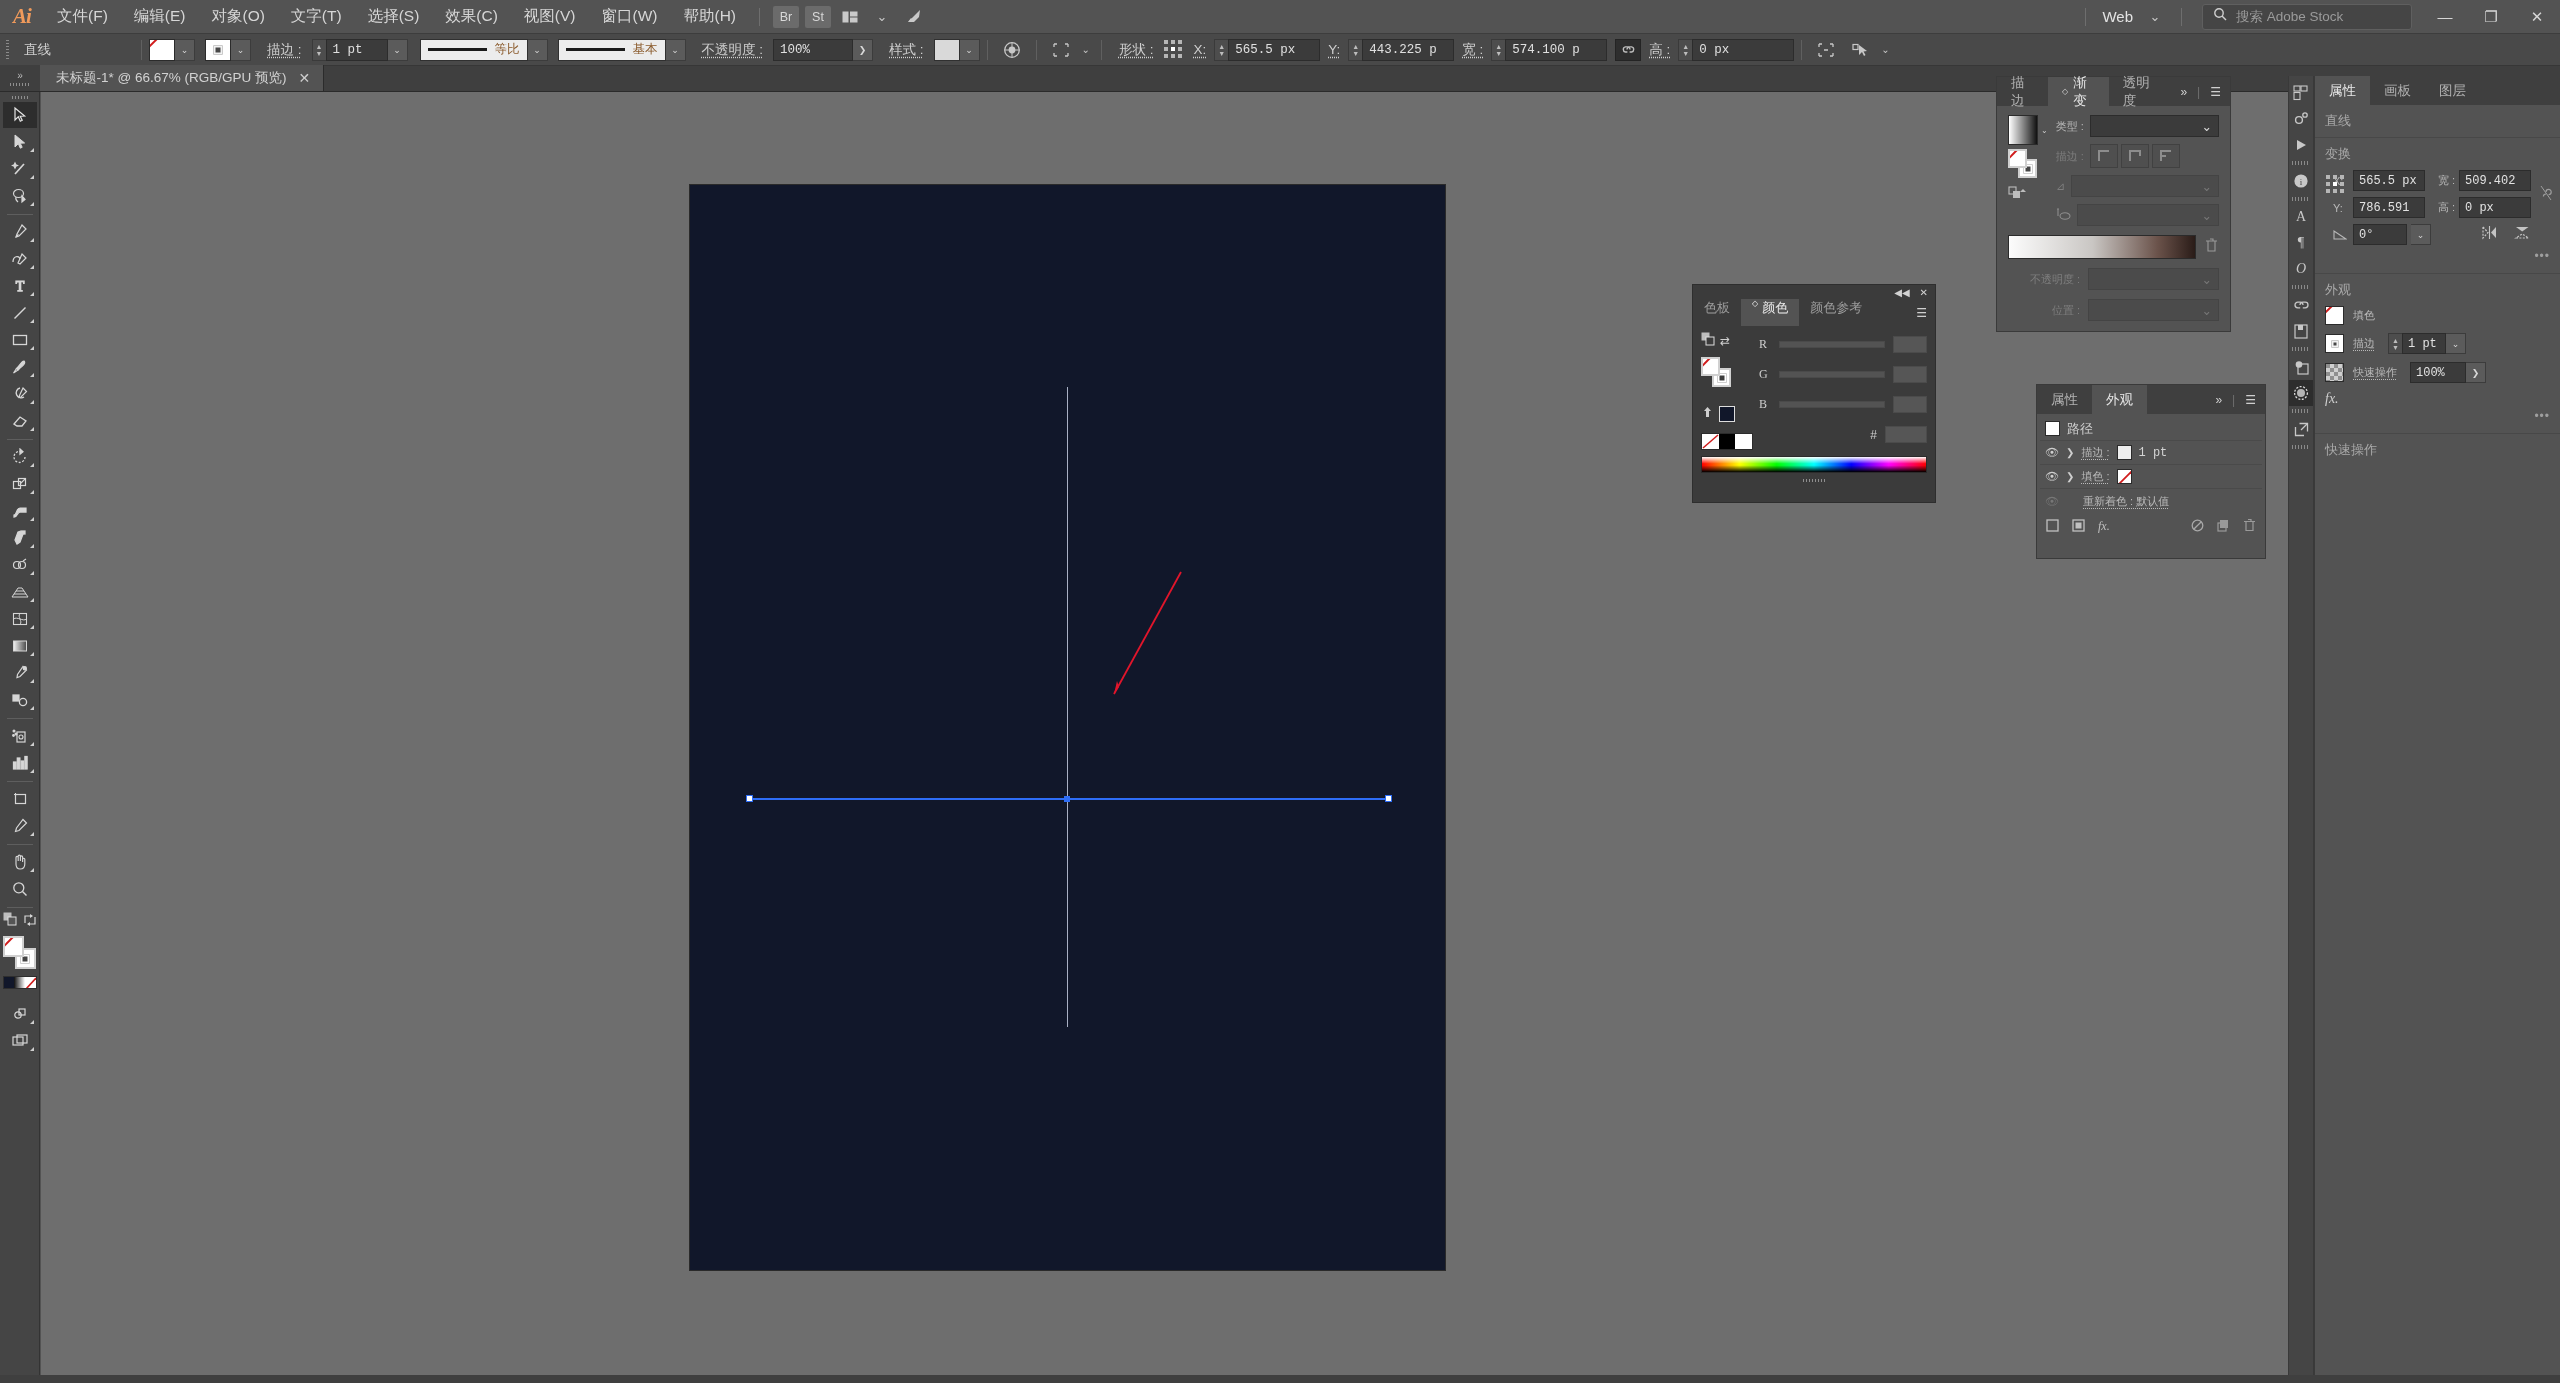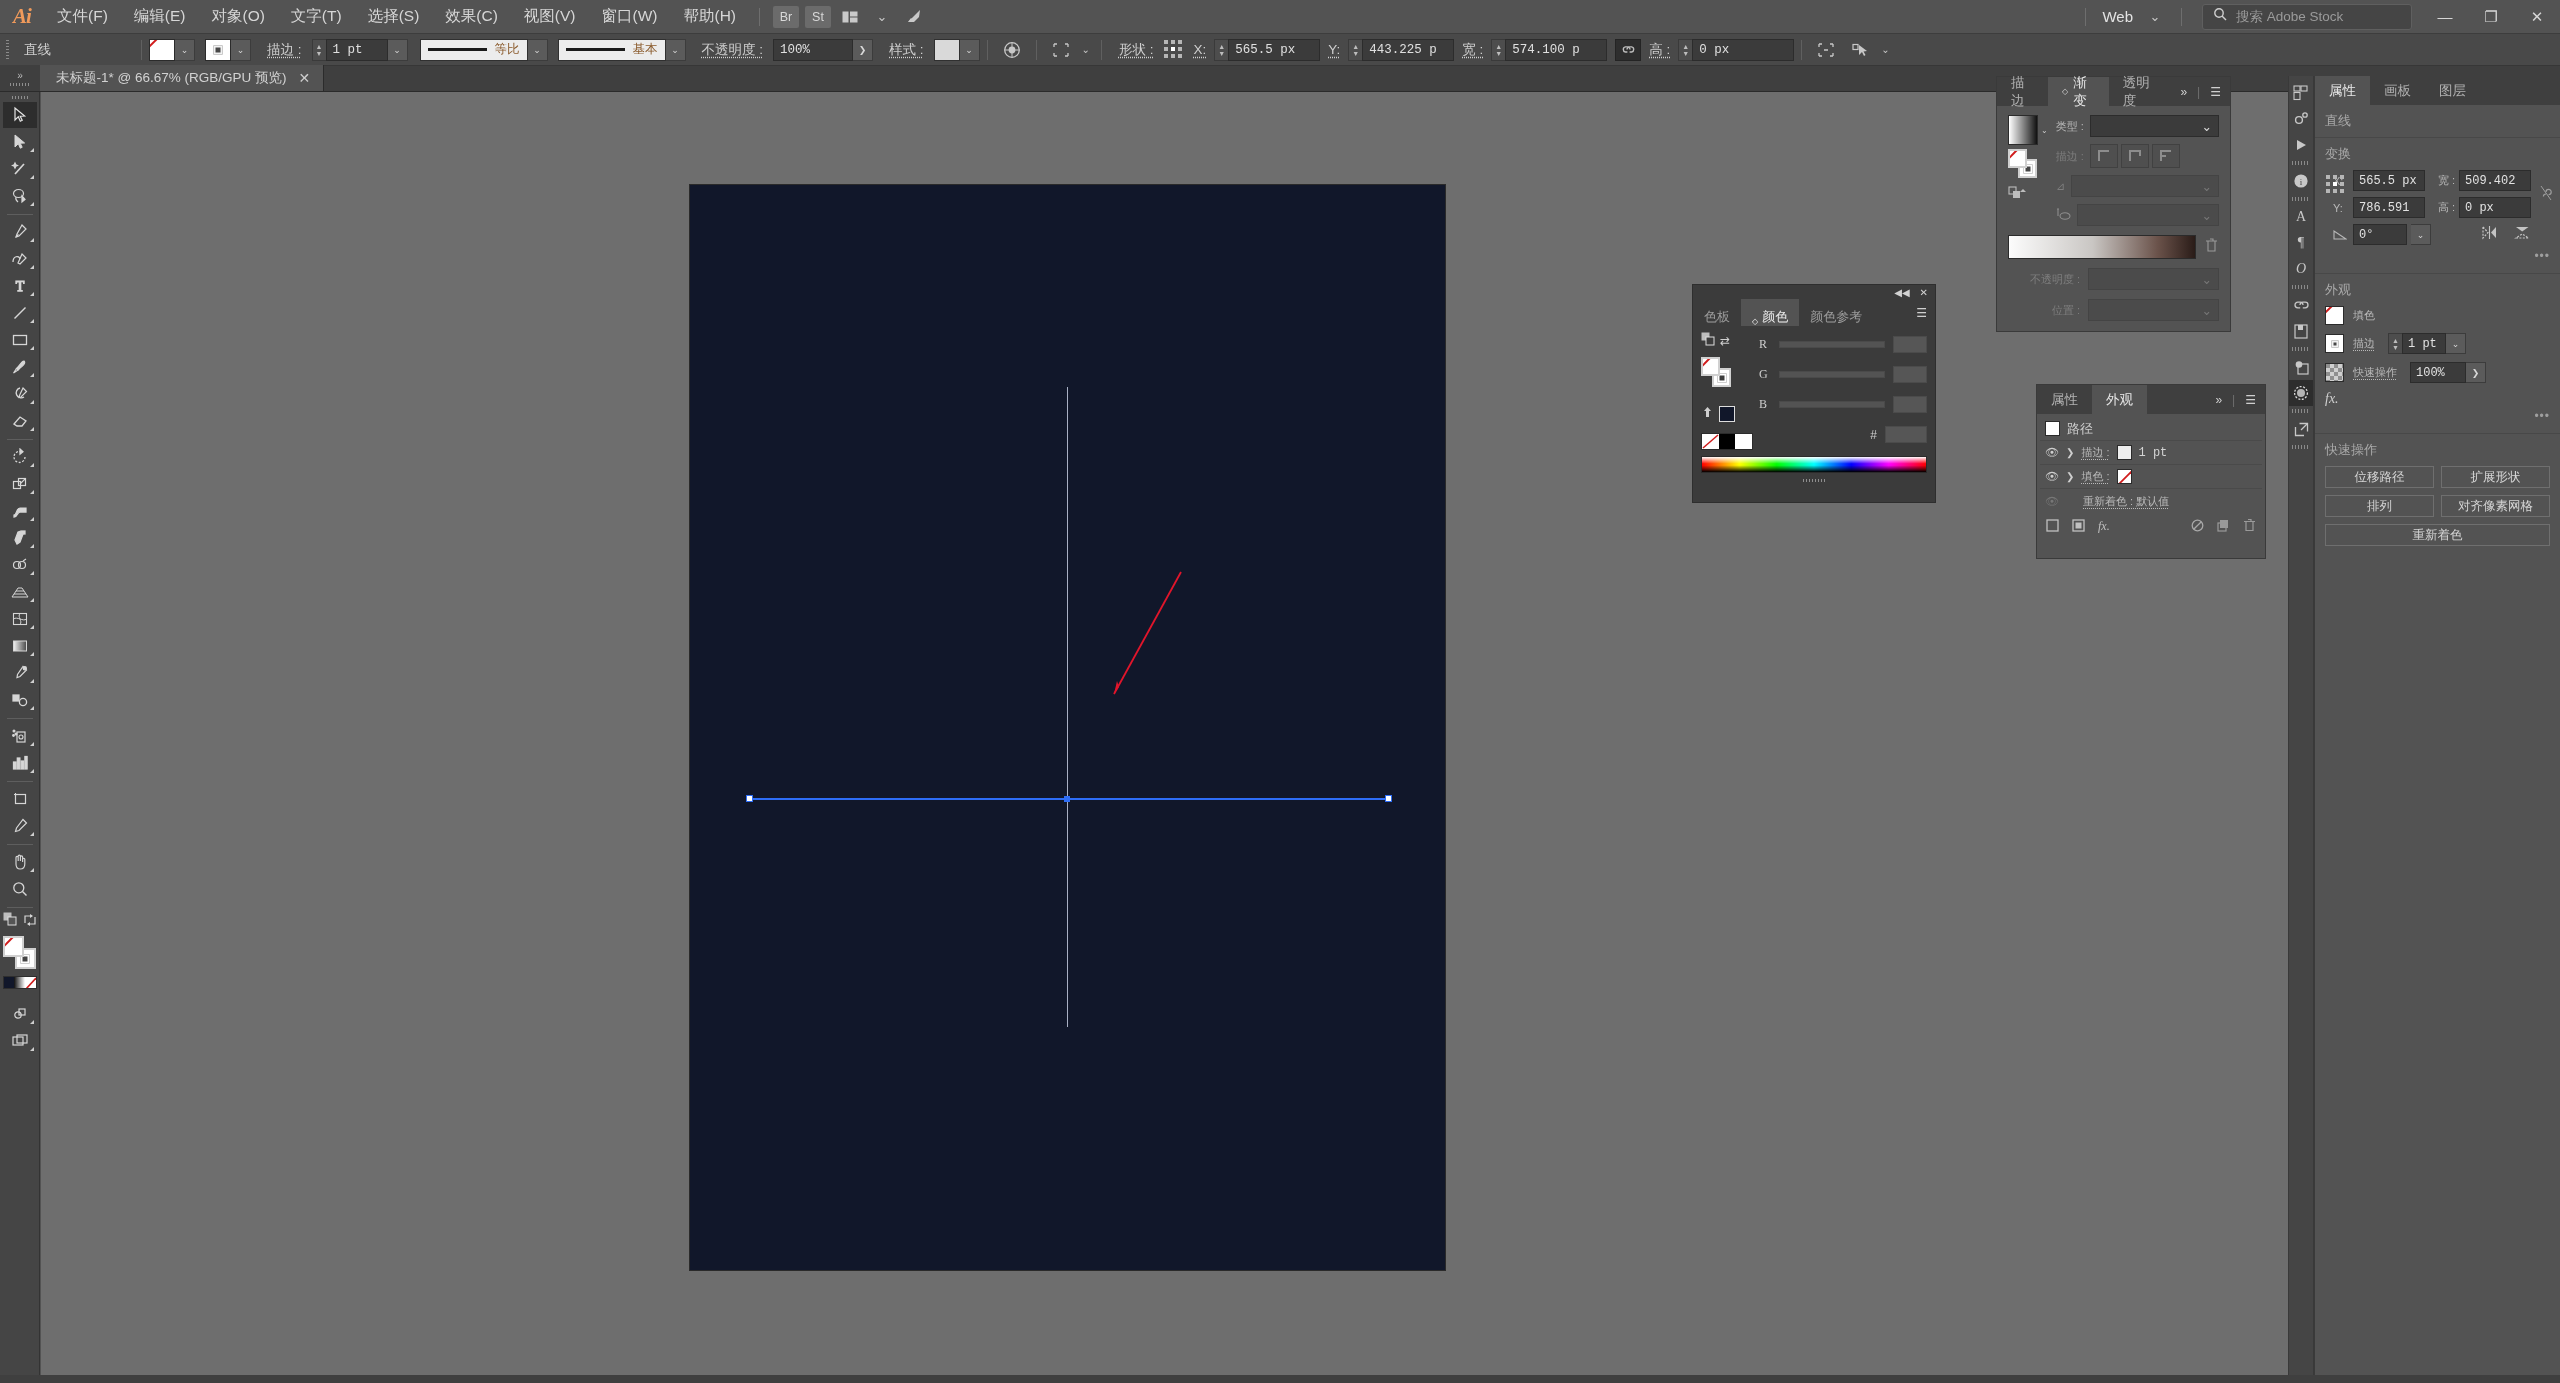--- a/index.html
+++ b/index.html
@@ -256,21 +256,21 @@
   }
   .mini-btn {
     width: 28px; height: 24px; background: #4f4f4f; border: 1px solid #414141;
     display: flex; align-items: center; justify-content: center;
   }
 
   
   #color-panel { left: 1692px; top: 284px; width: 244px; height: 219px; background: #3b3b3b; border:1px solid #2e2e2e; }
   .cp-title { height: 14px; background: #3b3b3b; display: flex; align-items: center; justify-content: flex-end; gap: 10px; padding: 0 7px; color: #d2d2d2; font-size: 10px; }
   .cp-tabs { display: flex; height: 27px; background: #3b3b3b; }
-  .cp-tab { padding: 0 11px; display: flex; align-items: flex-end; gap: 4px; font-size: 13px; color: #9c9c9c; }
+  .cp-tab { padding: 0 11px; display: flex; align-items: flex-start; gap: 4px; font-size: 13px; color: #9c9c9c; }
   .cp-tab.active { background: #535353; color: #eaeaea; }
   .slider-track { height: 7px; background: #535353; border: 1px solid #4a4a4a; flex: 1; }
   .val-box { width: 34px; height: 17px; background: #565656; border: 1px solid #4b4b4b; }
   .spectrum {
     height: 17px; border: 1px solid #2b2b2b;
     background:
       linear-gradient(to bottom, rgba(255,255,255,0) 55%, rgba(0,0,0,1) 100%),
       linear-gradient(to bottom, rgba(255,255,255,1) 0%, rgba(255,255,255,0) 45%),
       linear-gradient(to right,#ff0000,#ffff00,#00ff00,#00ffff,#0000ff,#ff00ff,#ff0000);
   }
@@ -1231,24 +1231,17 @@
           <span class="pp-num" style="width:56px">100%</span>
           <span class="caret-btn" style="height:21px">❯</span>
         </span>
       </div>
       <div style="margin-top:8px;color:#cfcfcf;font-style:italic;font-family:'Liberation Serif',serif;font-size:14px">fx.</div>
       <div style="text-align:right;margin-top:2px" class="dots3">•••</div>
     </div>
 
     <div class="pp-sec" style="border-bottom:none">
       <div class="pp-sec-title">快速操作</div>
-      <div style="display:grid;grid-template-columns:1fr 1fr;gap:7px">
-        <div class="qa-btn">位移路径</div>
-        <div class="qa-btn">扩展形状</div>
-        <div class="qa-btn">排列</div>
-        <div class="qa-btn">对齐像素网格</div>
-        <div class="qa-btn" style="grid-column:1 / span 2">重新着色</div>
-      </div>
     </div>
   </div>
 
   <div class="statusbar"></div>
 </div>
 
 </body></html>

